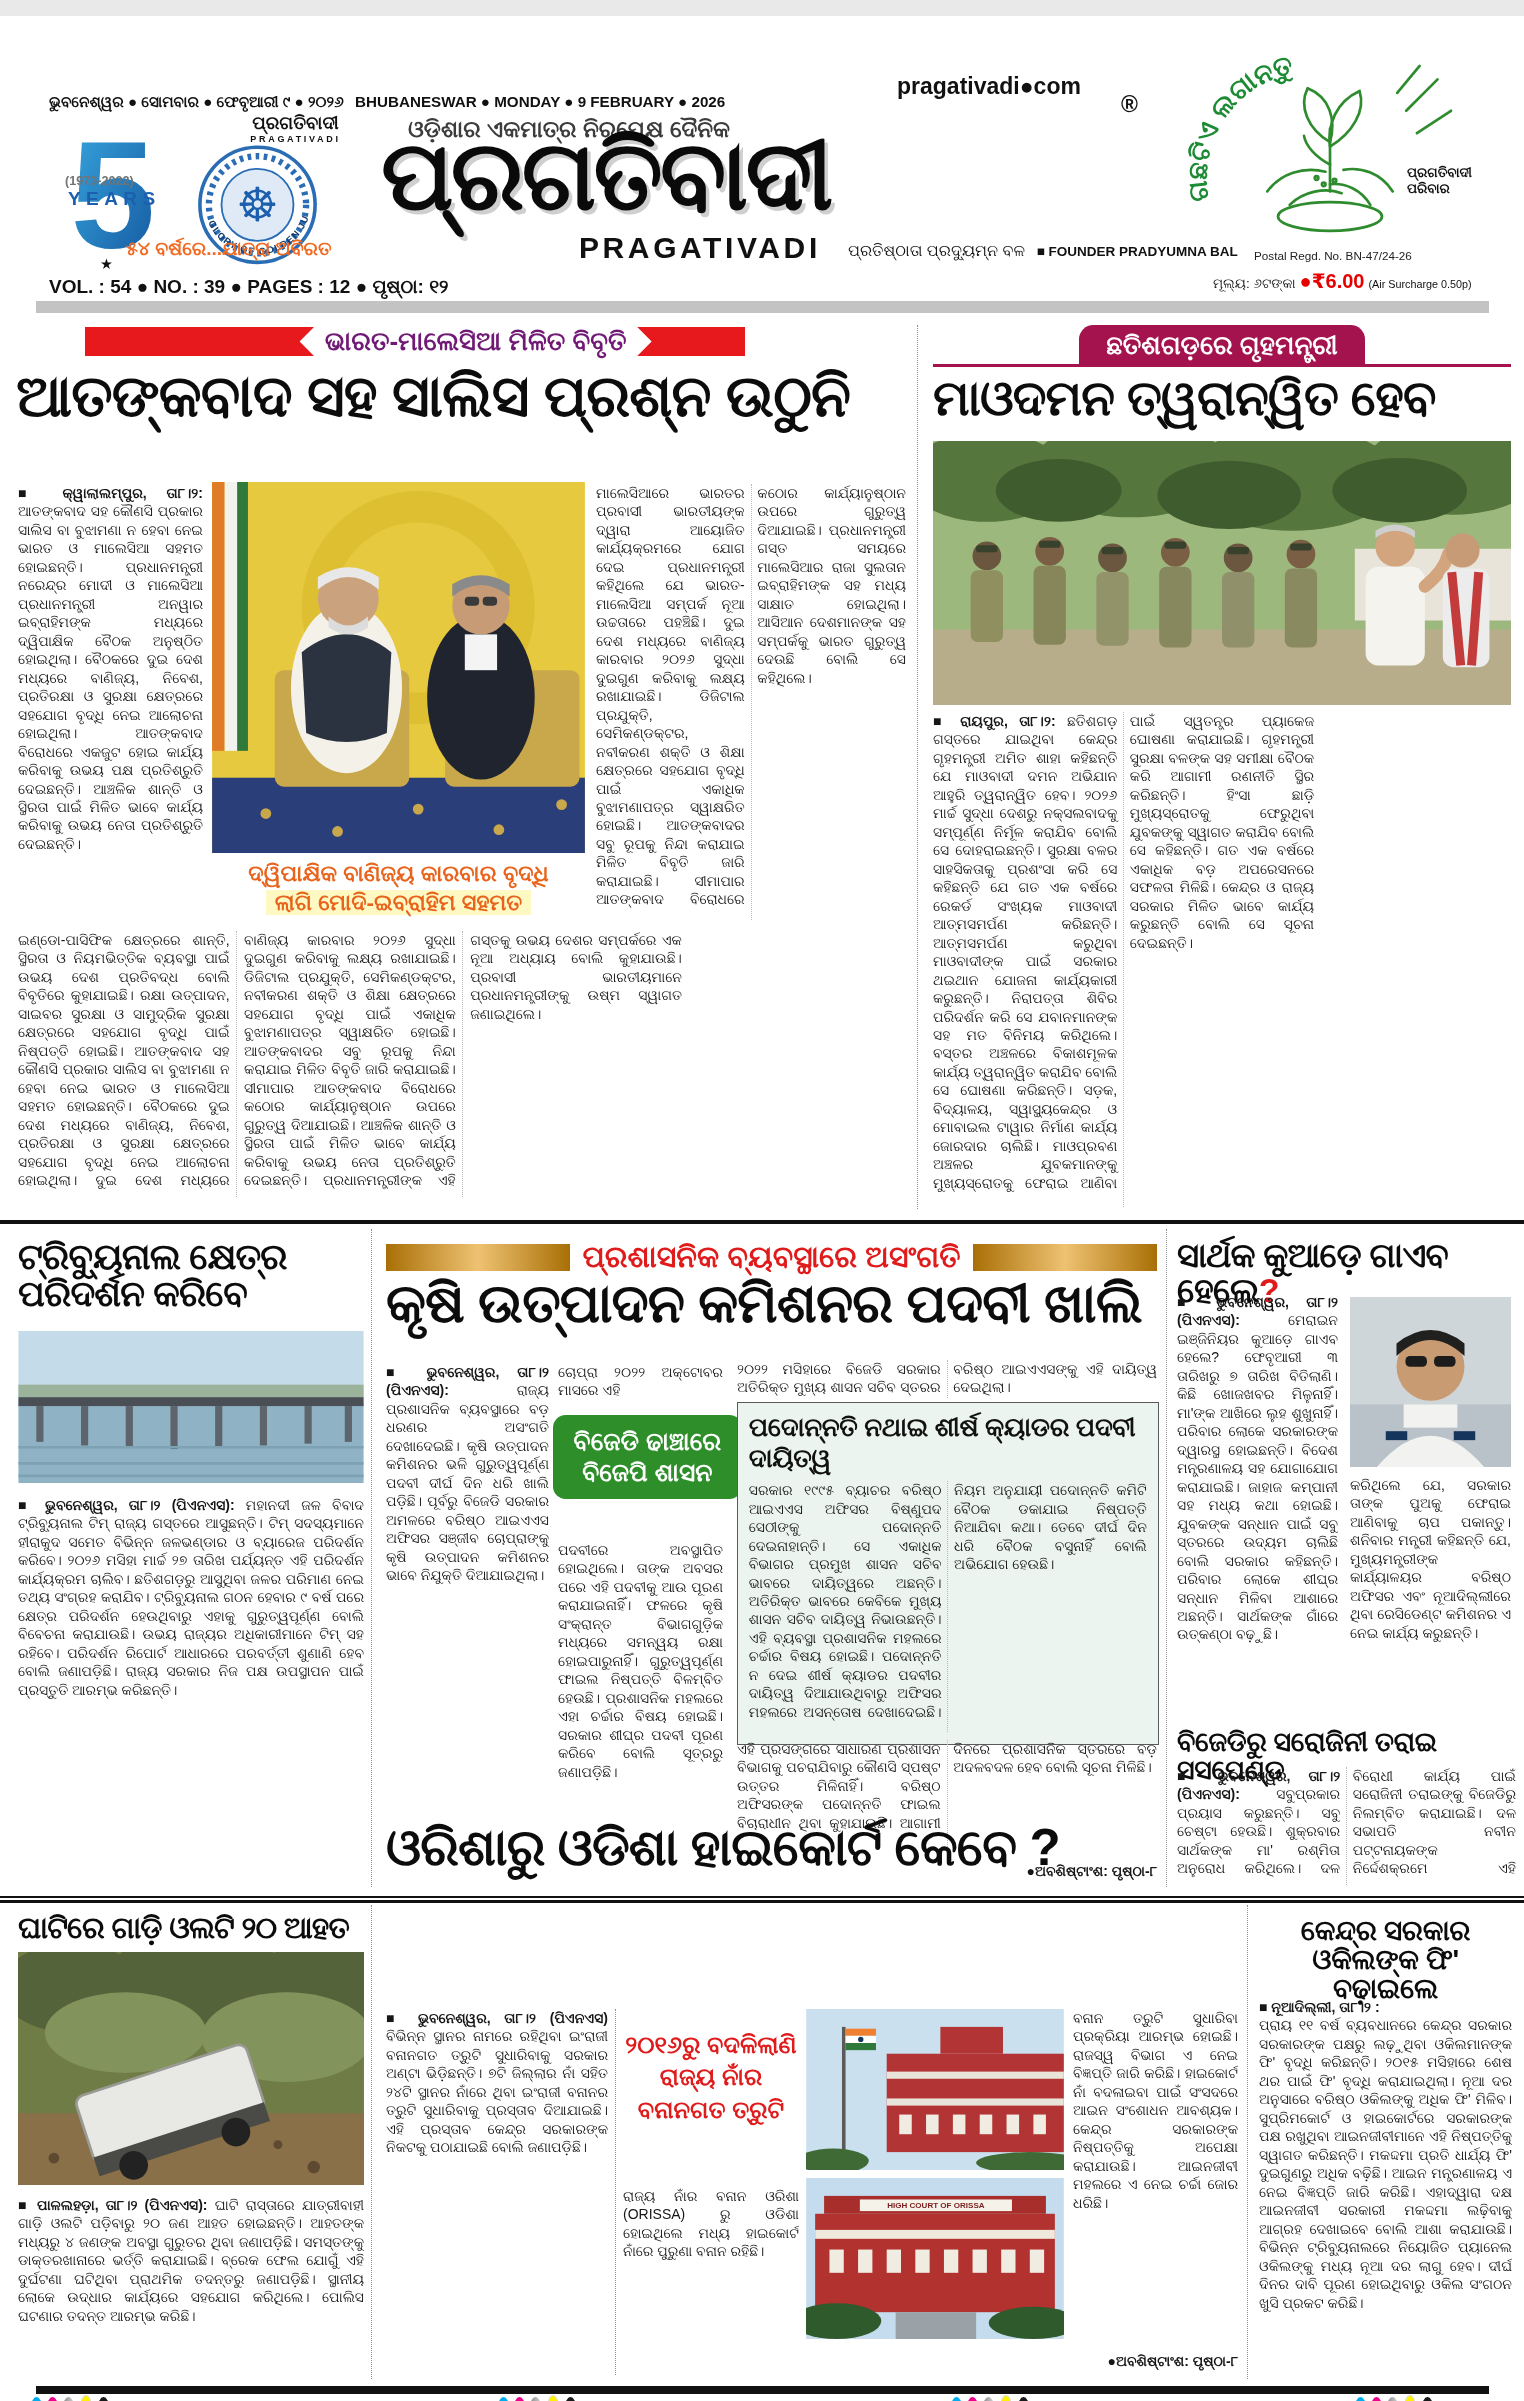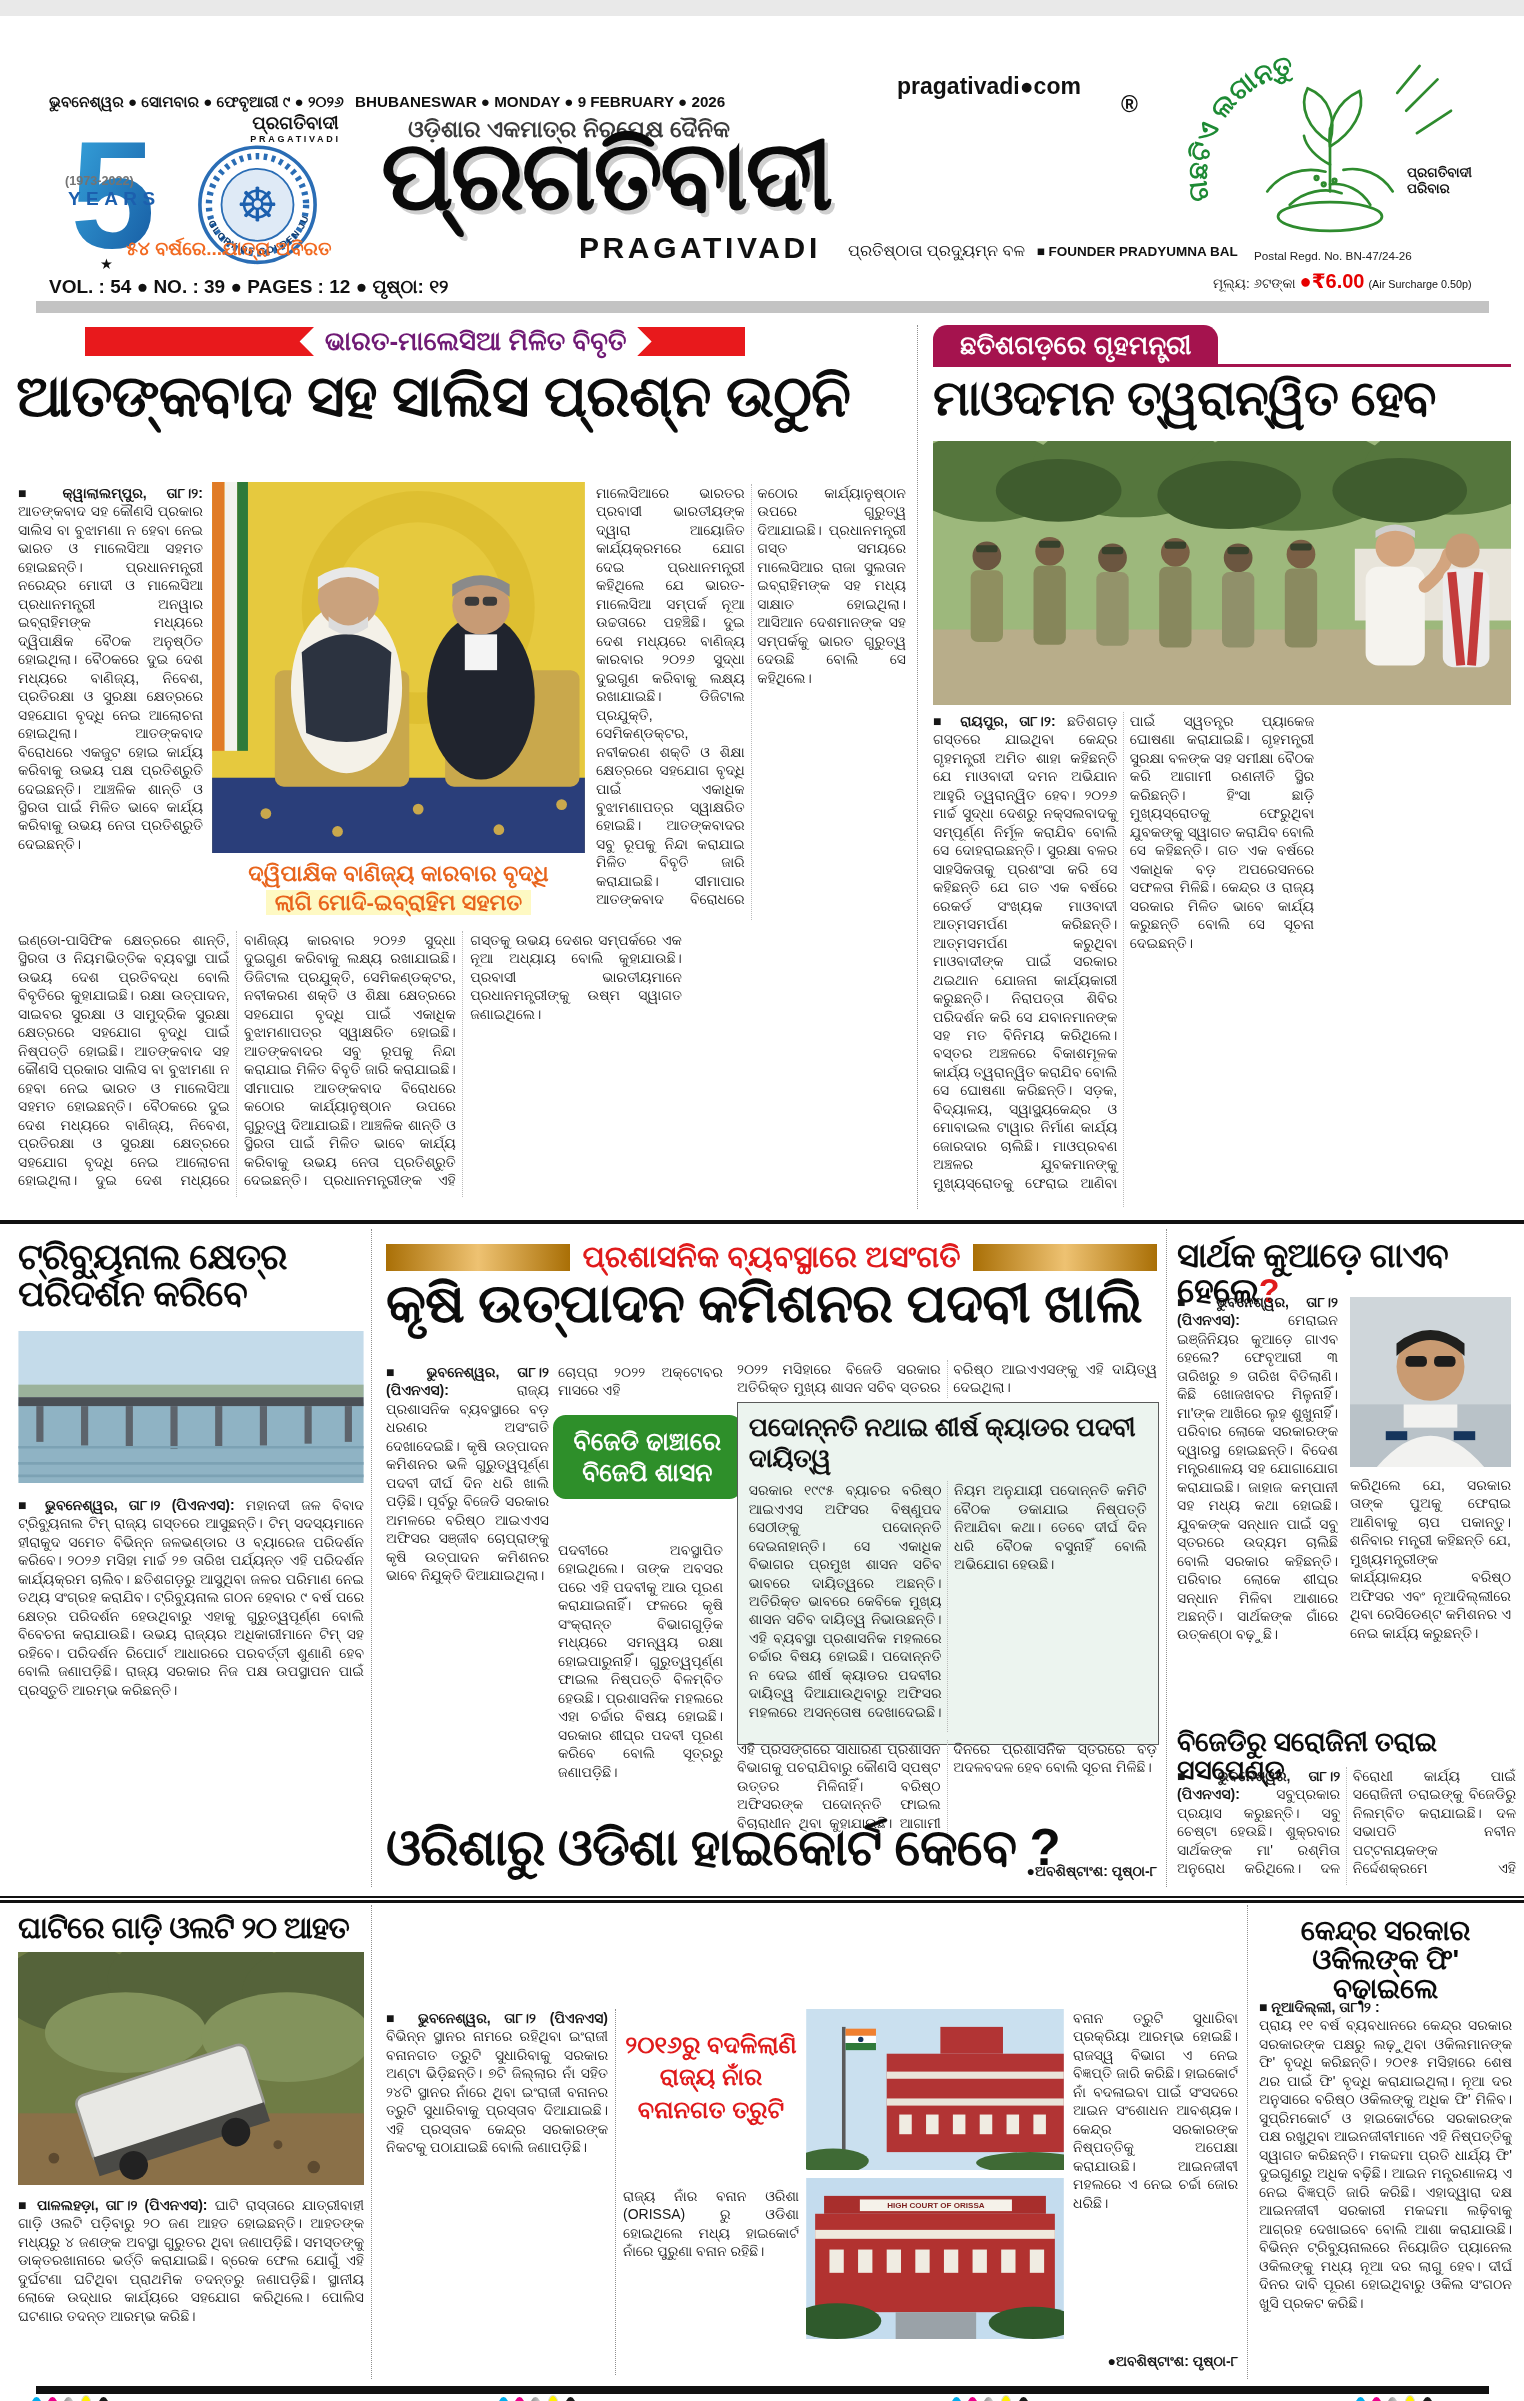--- a/index.html
+++ b/index.html
@@ -174,21 +174,21 @@
   <div class="abs cap" style="left:212px;top:843px;width:373px;">
     <div>ଦ୍ୱିପାକ୍ଷିକ ବାଣିଜ୍ୟ କାରବାର ବୃଦ୍ଧି</div>
     <div><span class="hlyellow">ଲାଗି ମୋଦି-ଇବ୍ରାହିମ ସହମତ</span></div>
   </div>
 
   <div class="abs bt cols2" style="left:596px;top:468px;width:310px;height:436px;overflow:hidden;">ମାଲେସିଆରେ ଭାରତର ପ୍ରବାସୀ ଭାରତୀୟଙ୍କ ଦ୍ୱାରା ଆୟୋଜିତ କାର୍ଯ୍ୟକ୍ରମରେ ଯୋଗ ଦେଇ ପ୍ରଧାନମନ୍ତ୍ରୀ କହିଥିଲେ ଯେ ଭାରତ-ମାଲେସିଆ ସମ୍ପର୍କ ନୂଆ ଉଚ୍ଚତାରେ ପହଞ୍ଚିଛି। ଦୁଇ ଦେଶ ମଧ୍ୟରେ ବାଣିଜ୍ୟ କାରବାର ୨୦୨୬ ସୁଦ୍ଧା ଦୁଇଗୁଣ କରିବାକୁ ଲକ୍ଷ୍ୟ ରଖାଯାଇଛି। ଡିଜିଟାଲ ପ୍ରଯୁକ୍ତି, ସେମିକଣ୍ଡକ୍ଟର, ନବୀକରଣ ଶକ୍ତି ଓ ଶିକ୍ଷା କ୍ଷେତ୍ରରେ ସହଯୋଗ ବୃଦ୍ଧି ପାଇଁ ଏକାଧିକ ବୁଝାମଣାପତ୍ର ସ୍ୱାକ୍ଷରିତ ହୋଇଛି। ଆତଙ୍କବାଦର ସବୁ ରୂପକୁ ନିନ୍ଦା କରାଯାଇ ମିଳିତ ବିବୃତି ଜାରି କରାଯାଇଛି। ସୀମାପାର ଆତଙ୍କବାଦ ବିରୋଧରେ କଠୋର କାର୍ଯ୍ୟାନୁଷ୍ଠାନ ଉପରେ ଗୁରୁତ୍ୱ ଦିଆଯାଇଛି। ପ୍ରଧାନମନ୍ତ୍ରୀ ଗସ୍ତ ସମୟରେ ମାଲେସିଆର ରାଜା ସୁଲତାନ ଇବ୍ରାହିମଙ୍କ ସହ ମଧ୍ୟ ସାକ୍ଷାତ ହୋଇଥିଲା। ଆସିଆନ ଦେଶମାନଙ୍କ ସହ ସମ୍ପର୍କକୁ ଭାରତ ଗୁରୁତ୍ୱ ଦେଉଛି ବୋଲି ସେ କହିଥିଲେ।</div>
   <div class="abs bt cols4" style="left:18px;top:915px;width:890px;height:266px;overflow:hidden;">ଇଣ୍ଡୋ-ପାସିଫିକ କ୍ଷେତ୍ରରେ ଶାନ୍ତି, ସ୍ଥିରତା ଓ ନିୟମଭିତ୍ତିକ ବ୍ୟବସ୍ଥା ପାଇଁ ଉଭୟ ଦେଶ ପ୍ରତିବଦ୍ଧ ବୋଲି ବିବୃତିରେ କୁହାଯାଇଛି। ରକ୍ଷା ଉତ୍ପାଦନ, ସାଇବର ସୁରକ୍ଷା ଓ ସାମୁଦ୍ରିକ ସୁରକ୍ଷା କ୍ଷେତ୍ରରେ ସହଯୋଗ ବୃଦ୍ଧି ପାଇଁ ନିଷ୍ପତ୍ତି ହୋଇଛି। ଆତଙ୍କବାଦ ସହ କୌଣସି ପ୍ରକାର ସାଲିସ ବା ବୁଝାମଣା ନ ହେବା ନେଇ ଭାରତ ଓ ମାଲେସିଆ ସହମତ ହୋଇଛନ୍ତି। ବୈଠକରେ ଦୁଇ ଦେଶ ମଧ୍ୟରେ ବାଣିଜ୍ୟ, ନିବେଶ, ପ୍ରତିରକ୍ଷା ଓ ସୁରକ୍ଷା କ୍ଷେତ୍ରରେ ସହଯୋଗ ବୃଦ୍ଧି ନେଇ ଆଲୋଚନା ହୋଇଥିଲା। ଦୁଇ ଦେଶ ମଧ୍ୟରେ ବାଣିଜ୍ୟ କାରବାର ୨୦୨୬ ସୁଦ୍ଧା ଦୁଇଗୁଣ କରିବାକୁ ଲକ୍ଷ୍ୟ ରଖାଯାଇଛି। ଡିଜିଟାଲ ପ୍ରଯୁକ୍ତି, ସେମିକଣ୍ଡକ୍ଟର, ନବୀକରଣ ଶକ୍ତି ଓ ଶିକ୍ଷା କ୍ଷେତ୍ରରେ ସହଯୋଗ ବୃଦ୍ଧି ପାଇଁ ଏକାଧିକ ବୁଝାମଣାପତ୍ର ସ୍ୱାକ୍ଷରିତ ହୋଇଛି। ଆତଙ୍କବାଦର ସବୁ ରୂପକୁ ନିନ୍ଦା କରାଯାଇ ମିଳିତ ବିବୃତି ଜାରି କରାଯାଇଛି। ସୀମାପାର ଆତଙ୍କବାଦ ବିରୋଧରେ କଠୋର କାର୍ଯ୍ୟାନୁଷ୍ଠାନ ଉପରେ ଗୁରୁତ୍ୱ ଦିଆଯାଇଛି। ଆଞ୍ଚଳିକ ଶାନ୍ତି ଓ ସ୍ଥିରତା ପାଇଁ ମିଳିତ ଭାବେ କାର୍ଯ୍ୟ କରିବାକୁ ଉଭୟ ନେତା ପ୍ରତିଶ୍ରୁତି ଦେଇଛନ୍ତି। ପ୍ରଧାନମନ୍ତ୍ରୀଙ୍କ ଏହି ଗସ୍ତକୁ ଉଭୟ ଦେଶର ସମ୍ପର୍କରେ ଏକ ନୂଆ ଅଧ୍ୟାୟ ବୋଲି କୁହାଯାଉଛି। ପ୍ରବାସୀ ଭାରତୀୟମାନେ ପ୍ରଧାନମନ୍ତ୍ରୀଙ୍କୁ ଉଷ୍ମ ସ୍ୱାଗତ ଜଣାଇଥିଲେ।</div>
 
   <div class="abs vline" style="left:917px;top:309px;height:884px;"></div>
 
-  <div class="abs" style="left:933px;top:309px;width:578px;text-align:left;">
+  <div class="abs" style="left:933px;top:309px;width:578px;text-align:center;">
     <span class="pill">ଛତିଶଗଡ଼ରେ ଗୃହମନ୍ତ୍ରୀ</span>
   </div>
   <div class="abs" style="left:933px;top:348px;width:578px;height:2.7px;background:#a5134e;"></div>
   <div class="abs hl" style="left:933px;top:357px;width:578px;font-size:49px;">ମାଓଦମନ ତ୍ୱରାନ୍ୱିତ ହେବ</div>
 
   <svg class="abs" style="left:933px;top:425px;" width="578" height="264" viewBox="0 0 644 294">
     <rect width="644" height="294" fill="#9db87c"></rect>
     <g fill="#55763d">
         <ellipse cx="60" cy="40" rx="90" ry="50"></ellipse>
         <ellipse cx="220" cy="30" rx="110" ry="55"></ellipse>

